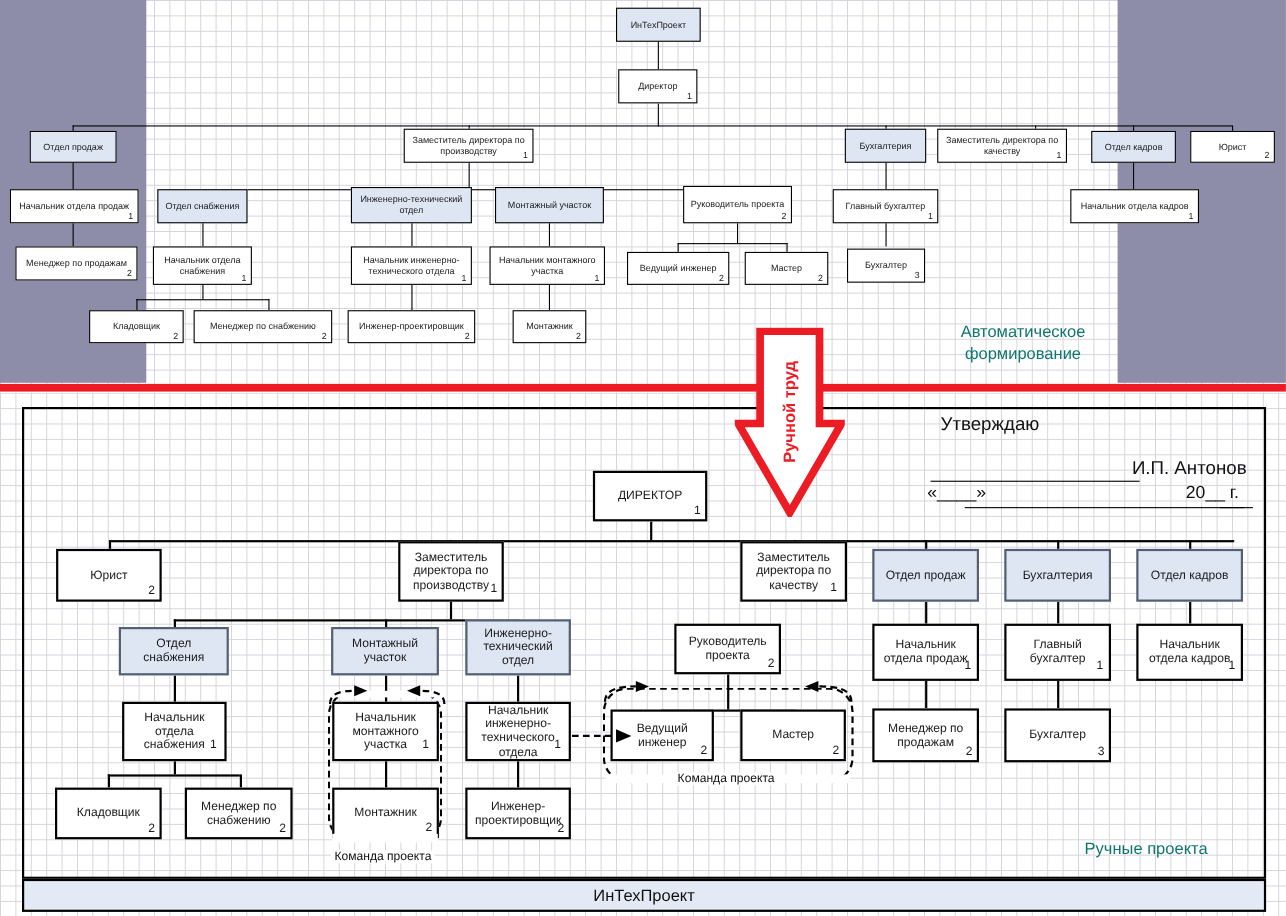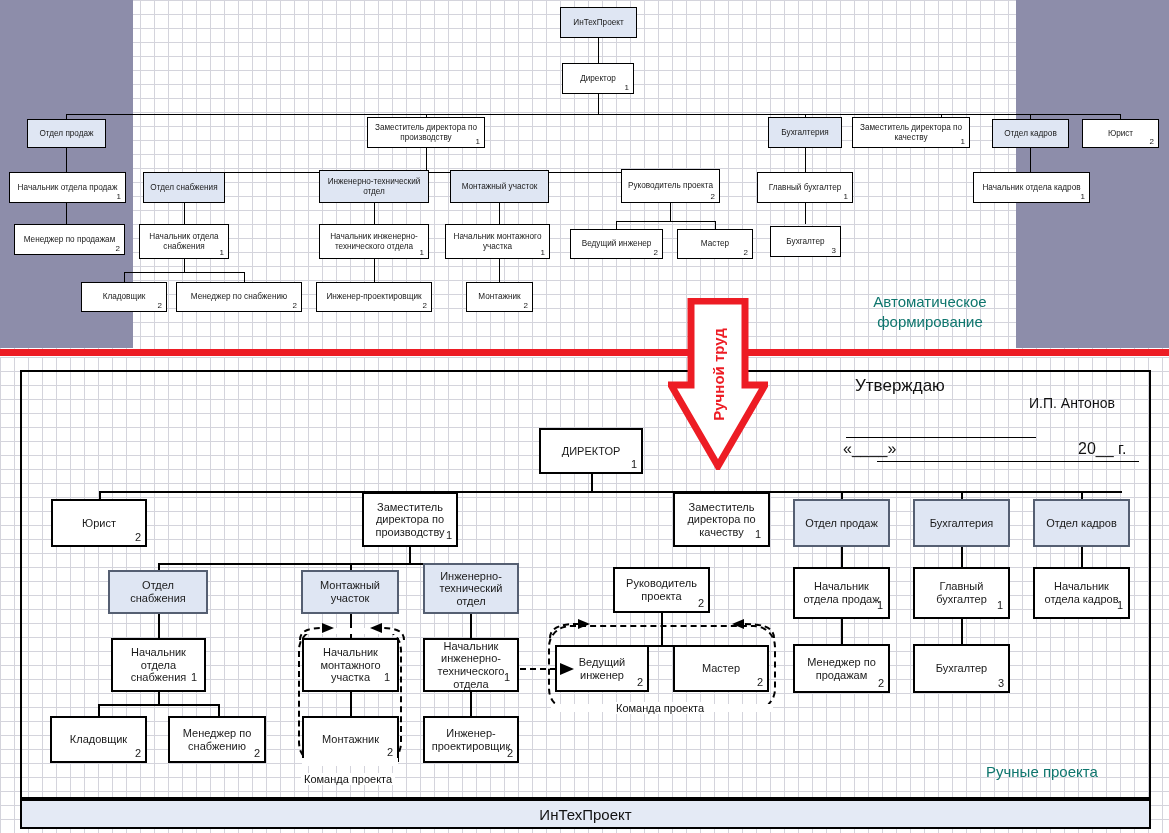--- a/index.html
+++ b/index.html
@@ -79,21 +79,21 @@
   .footer-bar{
     position:absolute;left:20px;top:799px;width:1131px;height:30px;
     background:#e4eaf5;border:2px solid #000;box-sizing:border-box;
     display:flex;align-items:center;justify-content:center;
     font-size:15px;color:#111;z-index:7;
   }
 
   
   .approve{position:absolute;z-index:7;color:#111;}
   #approve-title{left:836px;top:376px;font-size:17px;margin-left:19px;}
-  #approve-name{left:1029px;top:395px;font-size:14px;}
+  #approve-name{left:1029px;top:416px;font-size:17px;}
   #approve-line1{position:absolute;left:846px;top:437px;width:190px;height:1px;background:#000;z-index:7;}
   #approve-date{left:843px;top:440px;font-size:16px;letter-spacing:0px;white-space:nowrap;text-align:right;}
   #approve-line2{position:absolute;left:877px;top:461px;width:262px;height:1px;background:#000;z-index:7;}
   #approve-year{left:1078px;top:440px;font-size:16px;}
   #approve-year-line{position:absolute;left:1109px;top:461px;width:22px;height:1px;background:#000;z-index:7;}
 
   
   .callout{
     position:absolute;color:#0f766e;font-weight:normal;z-index:9;
   }

